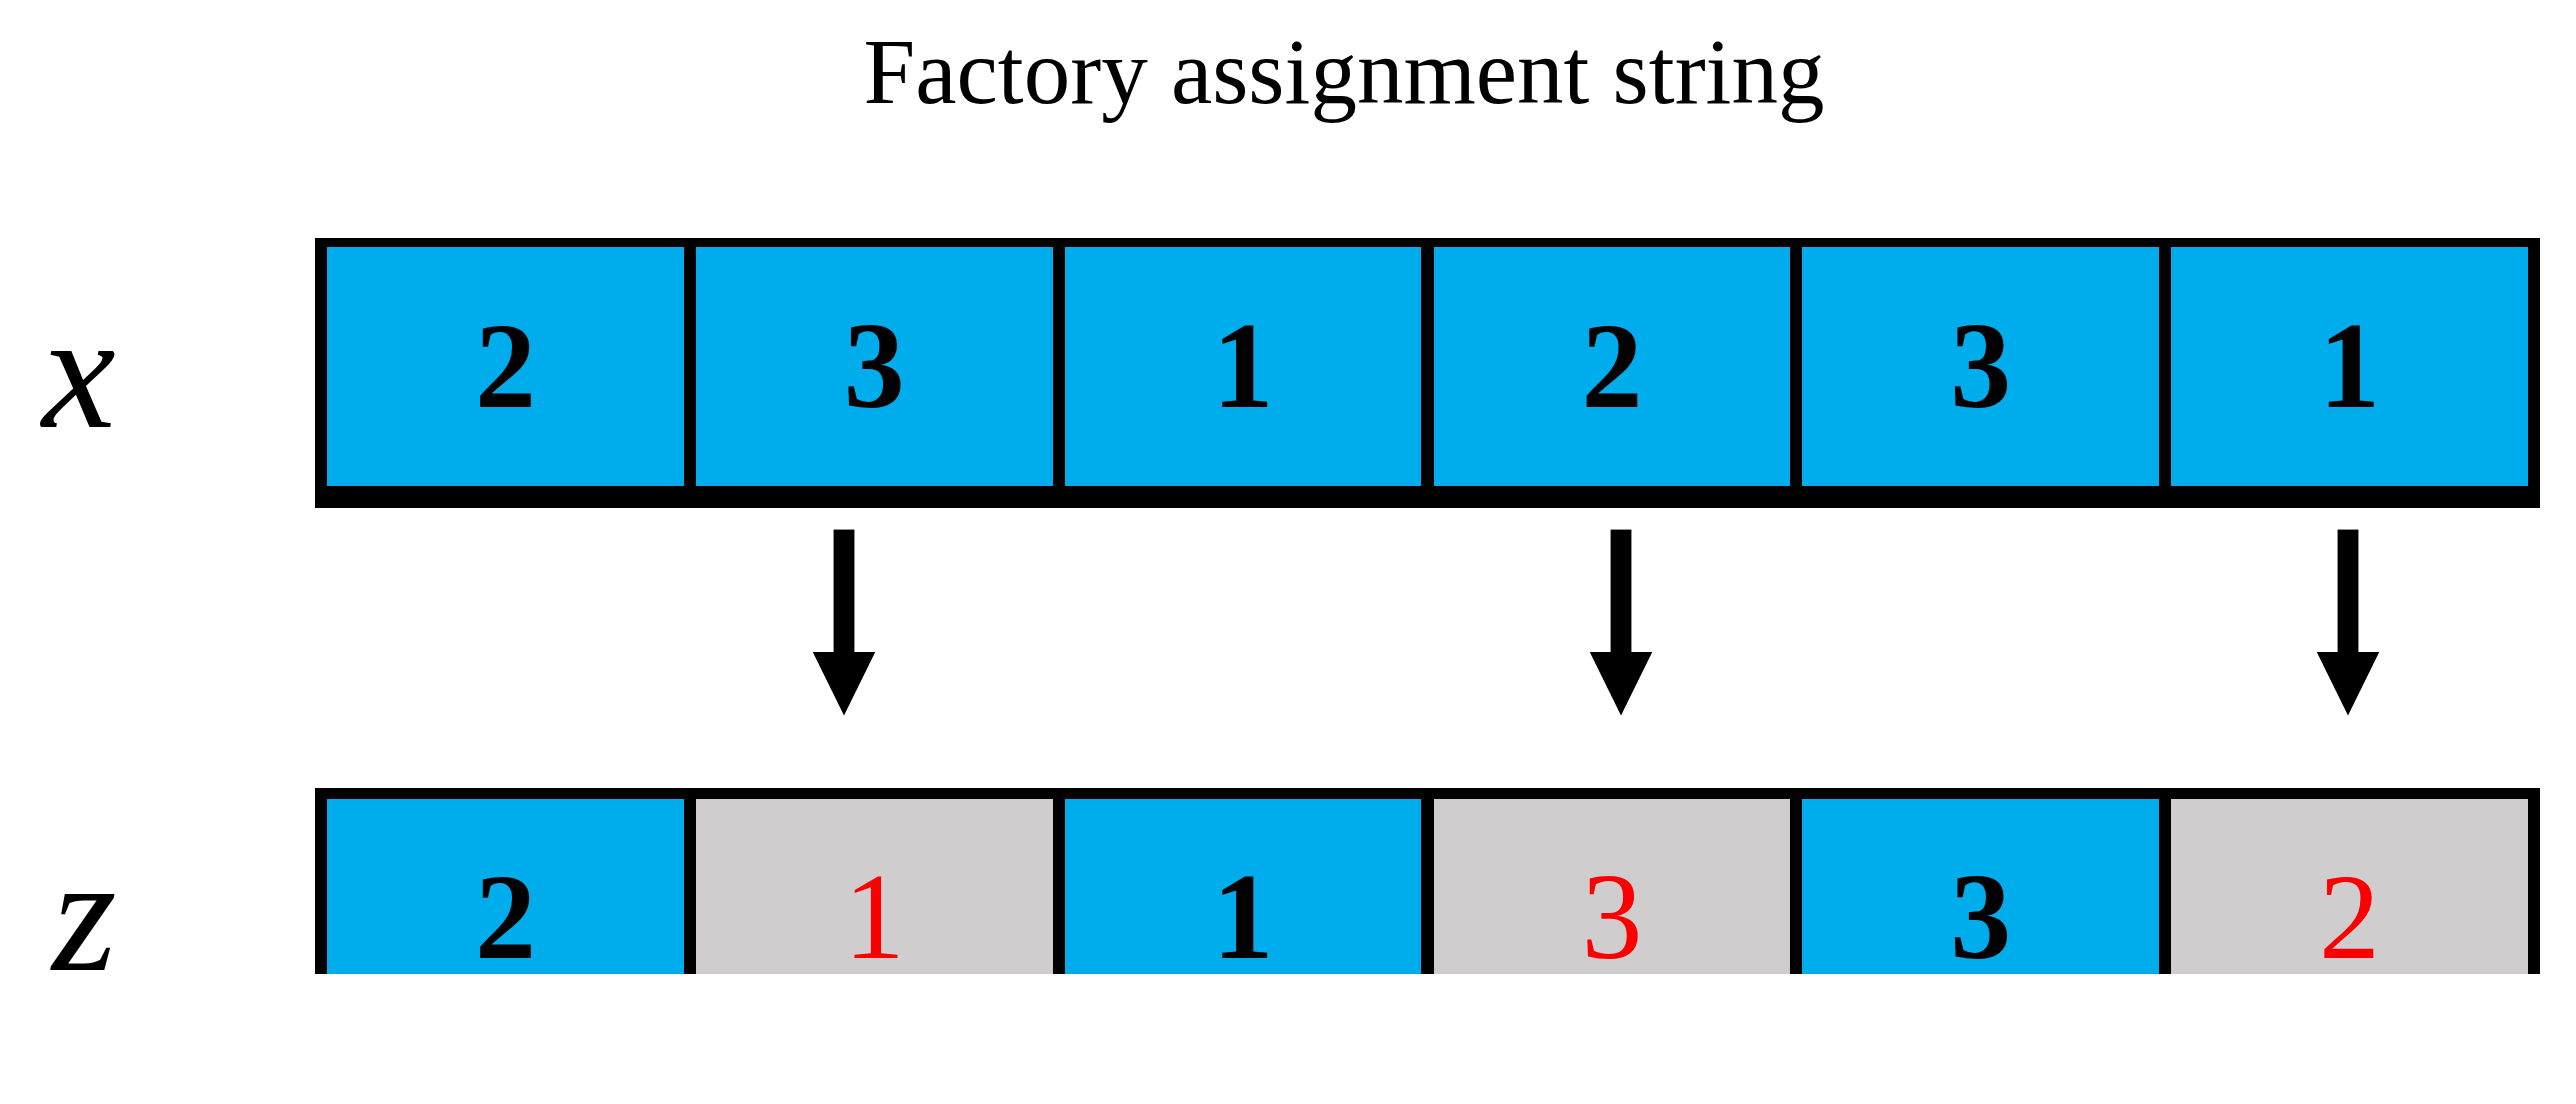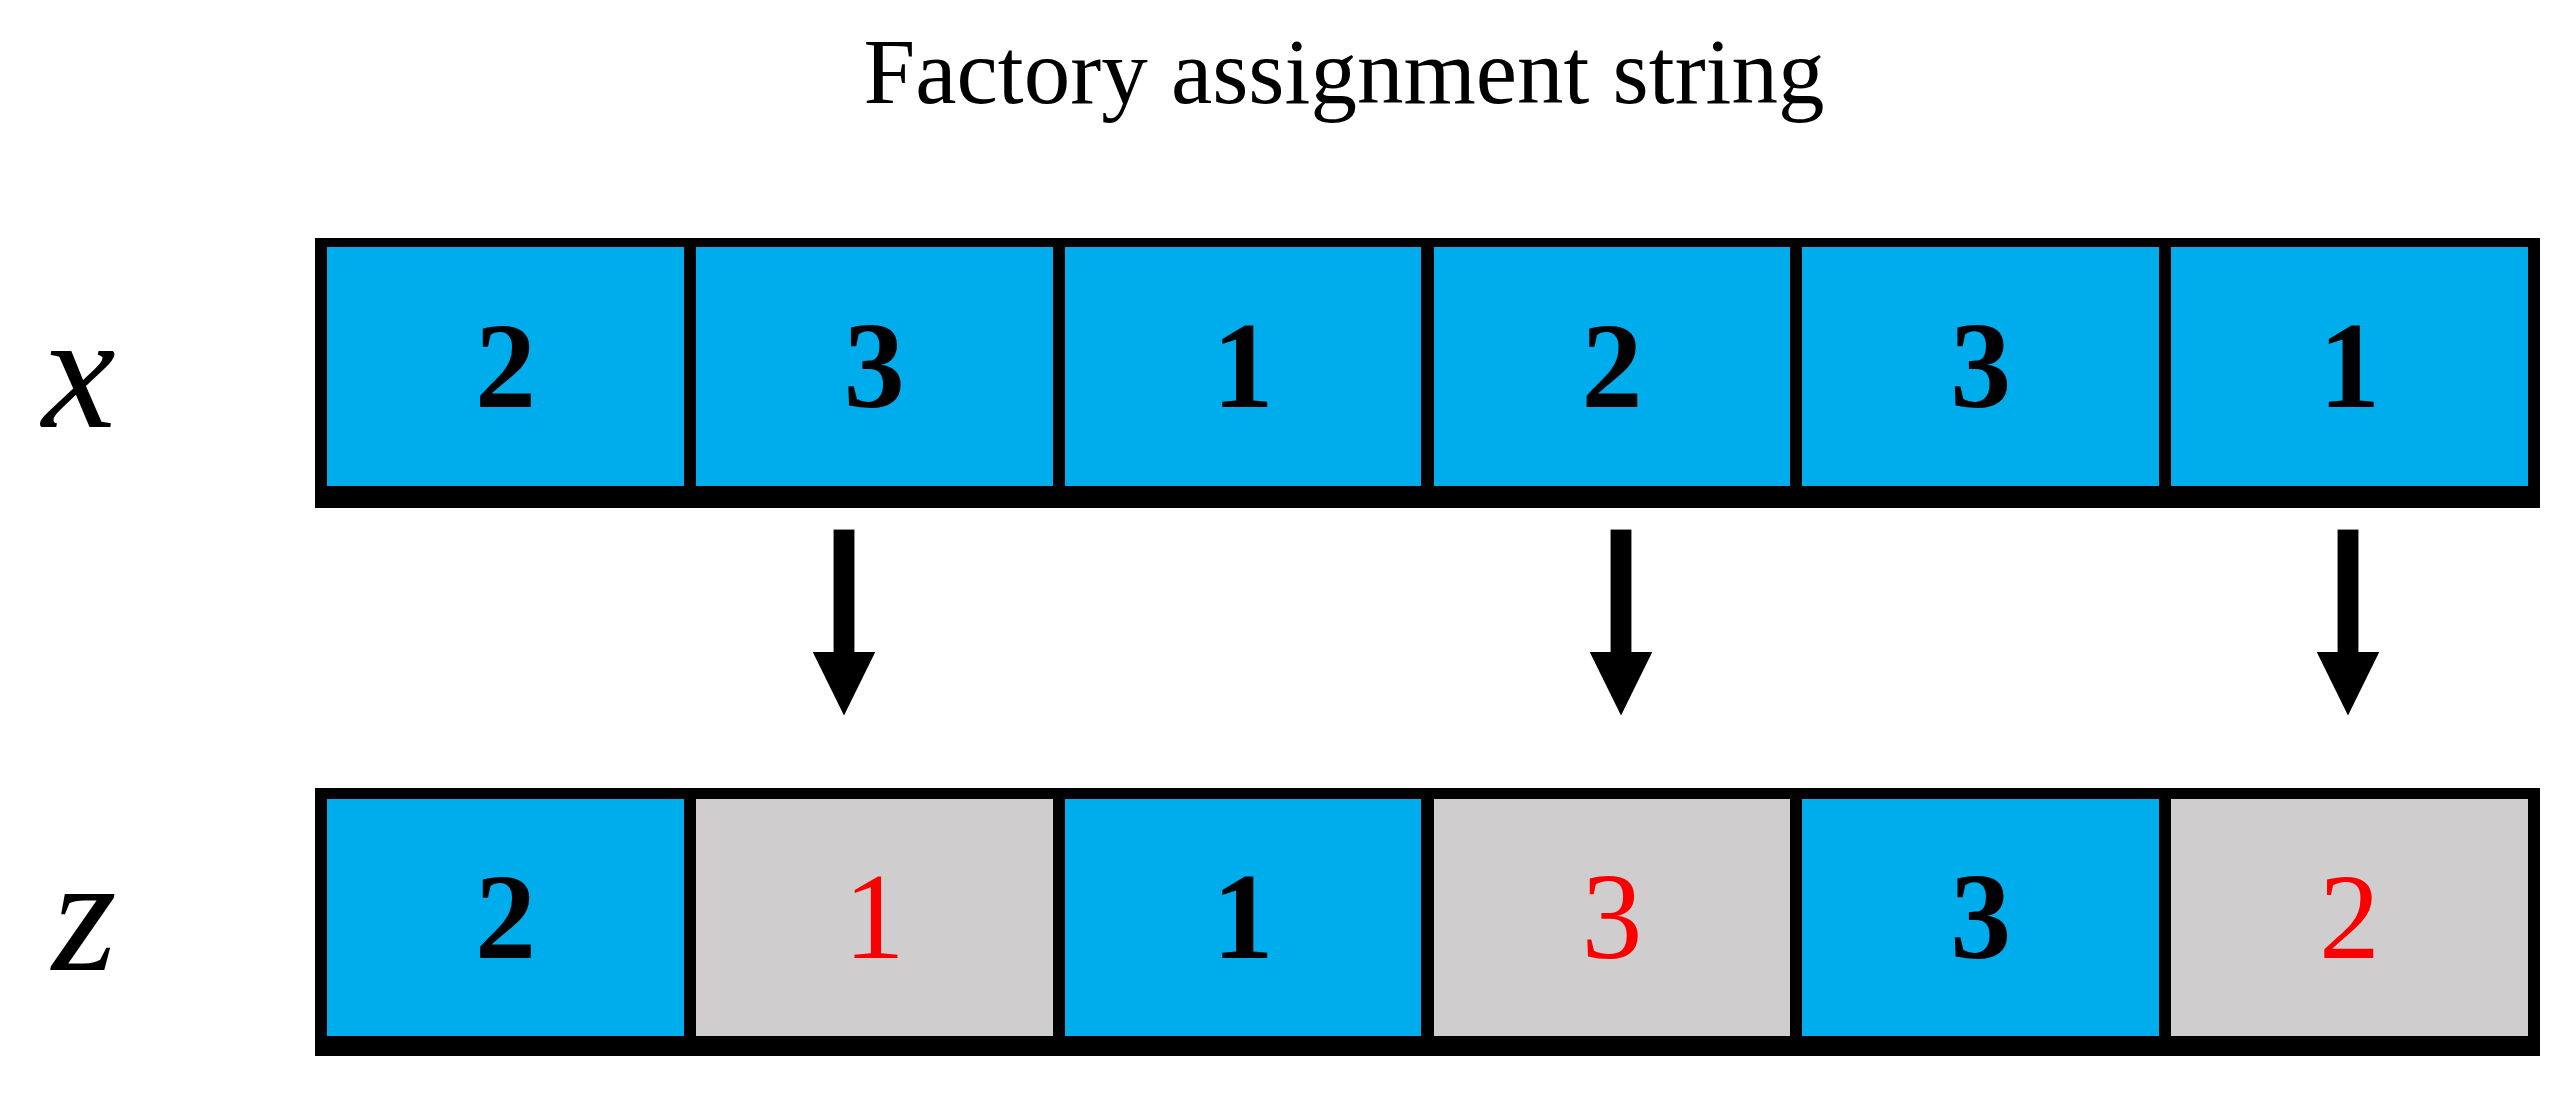--- a/index.html
+++ b/index.html
@@ -5,21 +5,21 @@
   :root{
     --blue:#00ADEC;
     --gray:#CFCDCD;
     --red:#FB0000;
     --ink:#000000;
     --bg:#FFFFFF;
   }
   html,body{margin:0;padding:0;background:var(--bg);}
   #stage{
     position:relative;
-    width:2576px;height:1104px;
+    width:2576px;height:974px;
     background:var(--bg);
     overflow:hidden;
     font-family:"Liberation Serif","DejaVu Serif",serif;
   }
   .title{
     position:absolute;
     top:21px;left:1344px;
     transform:translateX(-50%);
     font-size:93px;
     line-height:1.1;

